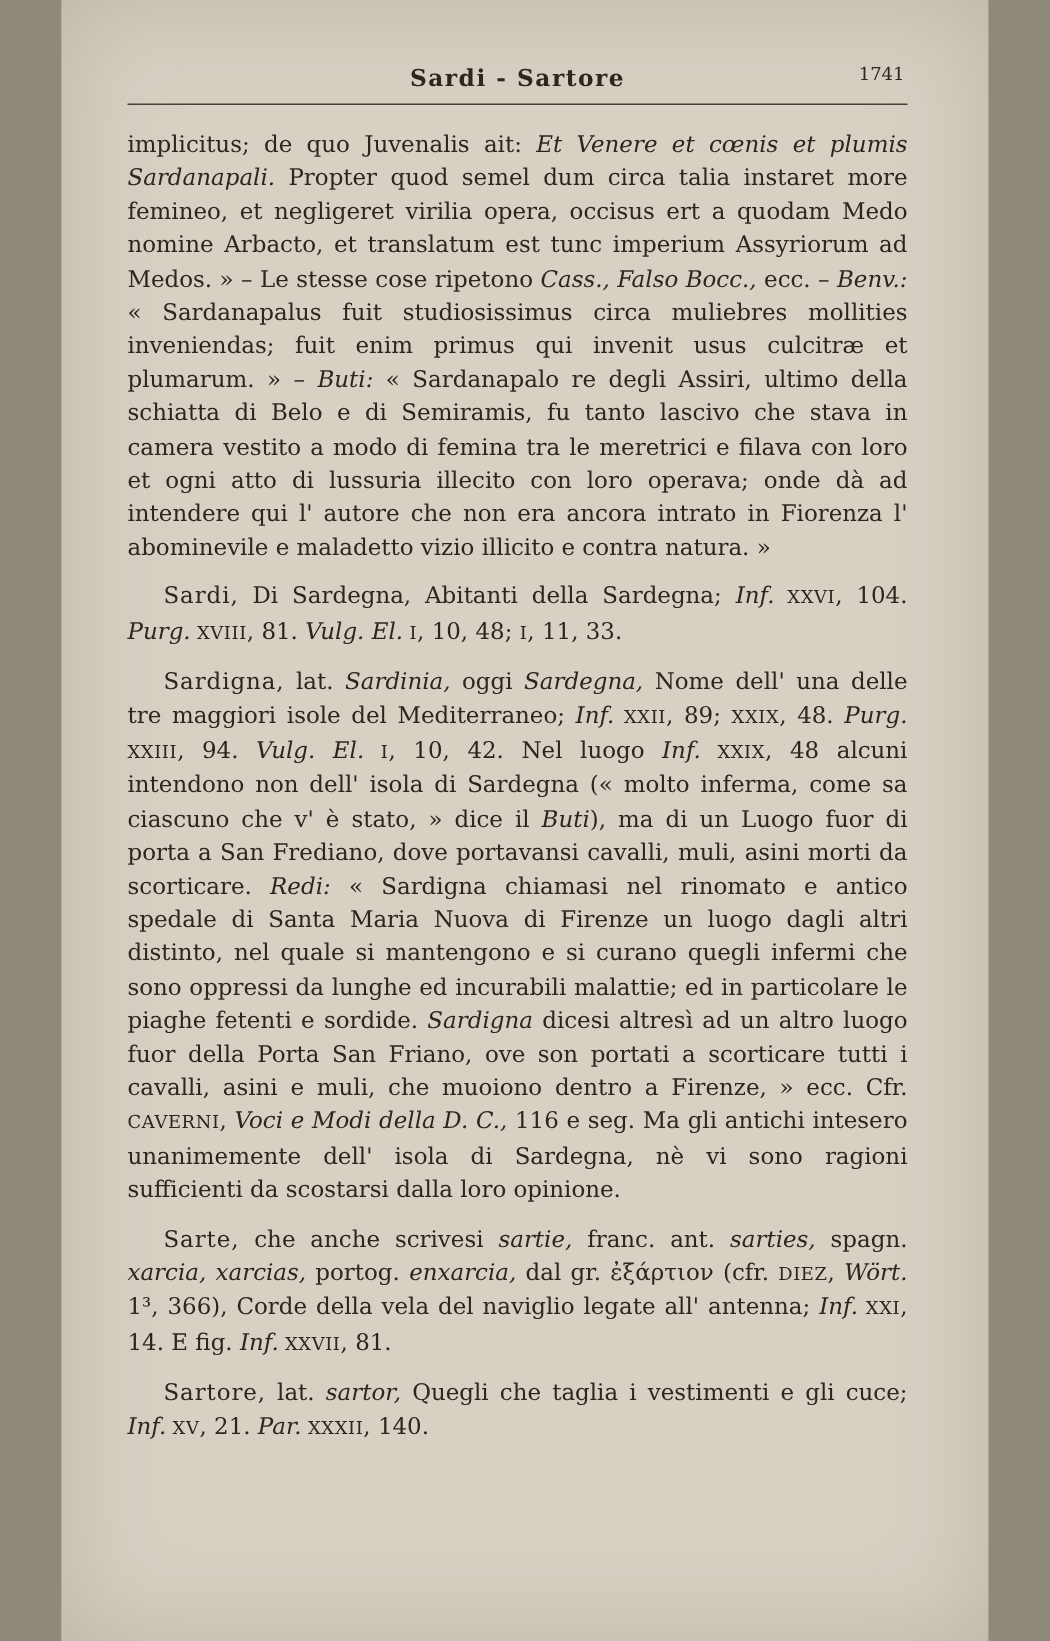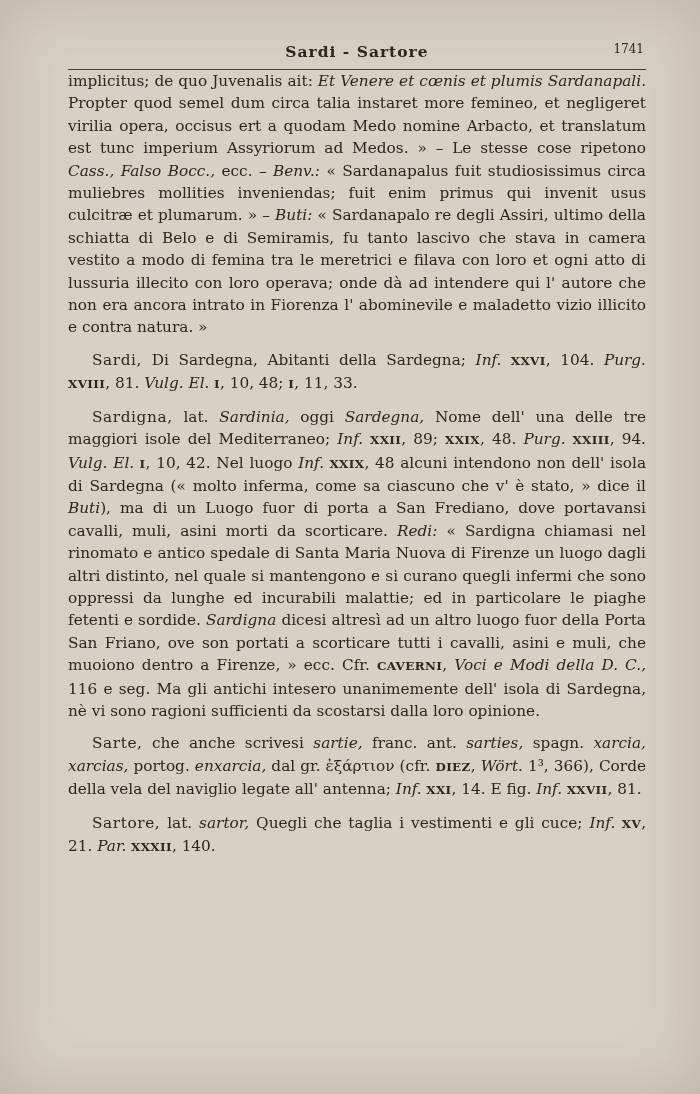--- a/index.html
+++ b/index.html
@@ -2,27 +2,27 @@
 <html><head>
 <meta charset="utf-8">
 <style>
   html, body {
     margin: 0;
     padding: 0;
     background: #8f897c;
   }
   .page {
     position: relative;
-    width: 700px;
+    width: 618px;
     height: 1094px;
     margin: 0 auto;
     background: #d7d1c4;
     box-shadow: inset 0 0 70px rgba(95, 84, 62, 0.22);
     box-sizing: border-box;
-    padding: 42px 54px 0 68px;
+    padding: 42px 54px 0 44px;
     font-family: "DejaVu Serif", "Liberation Serif", serif;
     color: #2b2620;
     overflow: hidden;
   }
   .header {
     position: relative;
     text-align: center;
     padding-bottom: 8px;
     border-bottom: 1.5px solid #464036;
   }
@@ -31,34 +31,35 @@
     font-size: 15.5px;
     letter-spacing: 1px;
   }
   .page-number {
     position: absolute;
     right: 2px;
     top: 0;
     font-size: 12px;
   }
   .body-text {
+    margin-top: 15px;
     font-size: 15.3px;
     line-height: 22.4px;
     text-align: justify;
   }
   p.para {
     margin: 0 0 10px 0;
   }
   p.para.indent {
     text-indent: 24px;
   }
   .run-n { font-style: normal; }
   .run-i { font-style: italic; }
   .run-b { font-weight: normal; letter-spacing: 0.6px; }
-  .run-sc { font-size: 0.78em; letter-spacing: 0.4px; font-weight: bold; }
+  .run-sc { font-size: 0.78em; letter-spacing: 0.4px; }
 </style>
 </head>
 <body>
 
 <div class="page" style="background: rgb(215, 209, 196); color: rgb(43, 38, 32);">
   <div class="header" style="border-bottom-color: rgb(70, 64, 54);">
     <span class="header-title">Sardi - Sartore</span>
     <span class="page-number">1741</span>
   </div>
   <div class="body-text">

